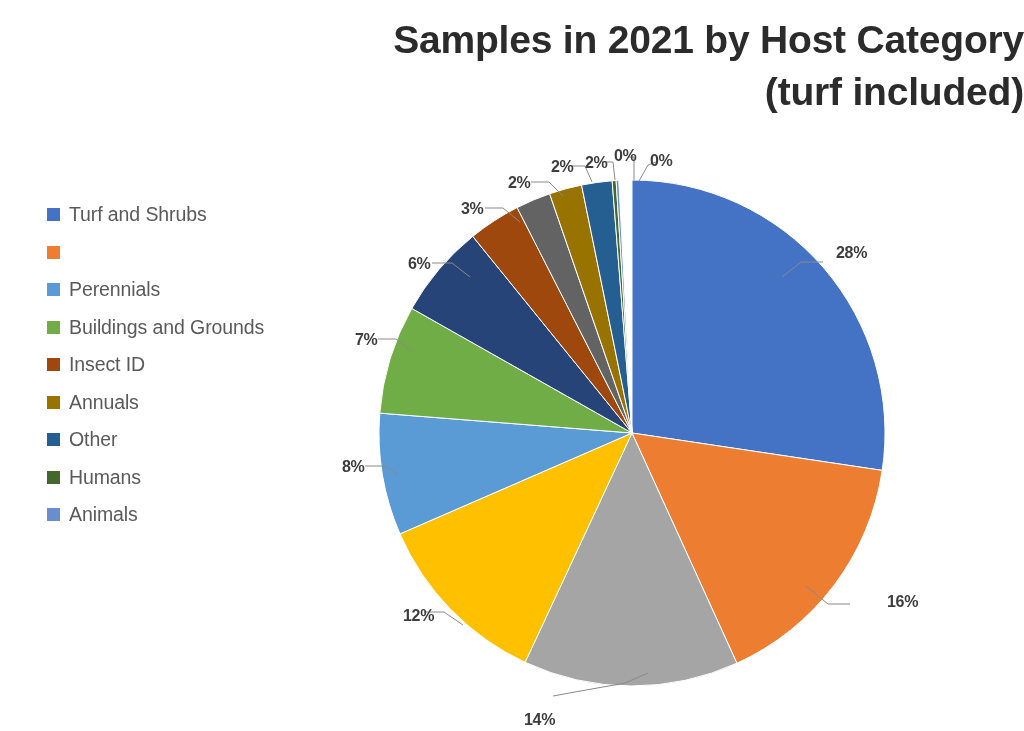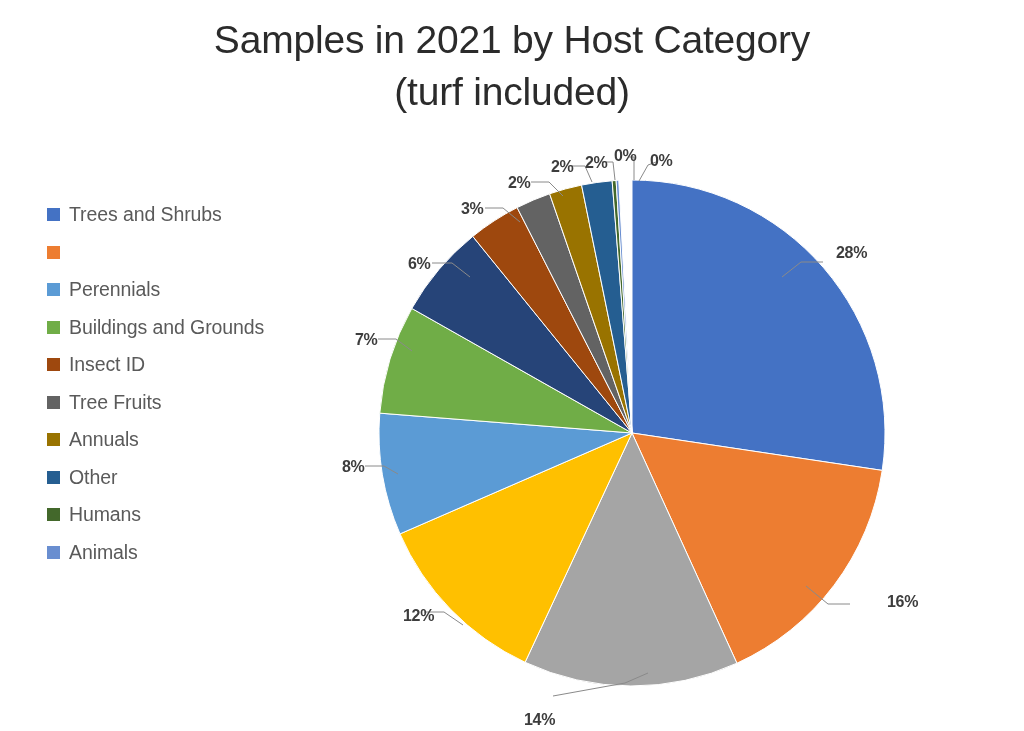--- a/index.html
+++ b/index.html
@@ -15,24 +15,24 @@
     font-family: "Liberation Sans", sans-serif;
     color: #3b3b3b;
   }
 
   
   #chart-title {
     position: absolute;
     left: 0;
     top: 14px;
     width: 1024px;
-    text-align: center;
+    text-align: right;
     font-size: 39px;
     line-height: 1.33;
-    font-weight: 400;
+    font-weight: 700;
     color: #2b2b2b;
     letter-spacing: -0.2px;
   }
   #chart-title .line { display: block; }
 
   
   #legend {
     position: absolute;
     left: 47px;
     top: 196px;
@@ -82,40 +82,36 @@
 <body>
 
 <div id="chart-title">
   <span class="line">Samples in 2021 by Host Category</span>
   <span class="line">(turf included)</span>
 </div>
 
 <div id="legend">
     <div class="legend-item">
       <span class="legend-swatch" style="background: rgb(68, 114, 196);"></span>
-      <span class="legend-label">Trees and Shrubs</span>
+      <span class="legend-label">Turf and Shrubs</span>
     </div>
     <div class="legend-item">
       <span class="legend-swatch" style="background: rgb(237, 125, 49);"></span>
     </div>
     <div class="legend-item">
       <span class="legend-swatch" style="background: rgb(91, 155, 213);"></span>
       <span class="legend-label">Perennials</span>
     </div>
     <div class="legend-item">
       <span class="legend-swatch" style="background: rgb(112, 173, 71);"></span>
       <span class="legend-label">Buildings and Grounds</span>
     </div>
     <div class="legend-item">
       <span class="legend-swatch" style="background: rgb(158, 72, 14);"></span>
       <span class="legend-label">Insect ID</span>
-    </div>
-    <div class="legend-item">
-      <span class="legend-swatch" style="background: rgb(99, 99, 99);"></span>
-      <span class="legend-label">Tree Fruits</span>
     </div>
     <div class="legend-item">
       <span class="legend-swatch" style="background: rgb(153, 115, 0);"></span>
       <span class="legend-label">Annuals</span>
     </div>
     <div class="legend-item">
       <span class="legend-swatch" style="background: rgb(37, 94, 145);"></span>
       <span class="legend-label">Other</span>
     </div>
     <div class="legend-item">

